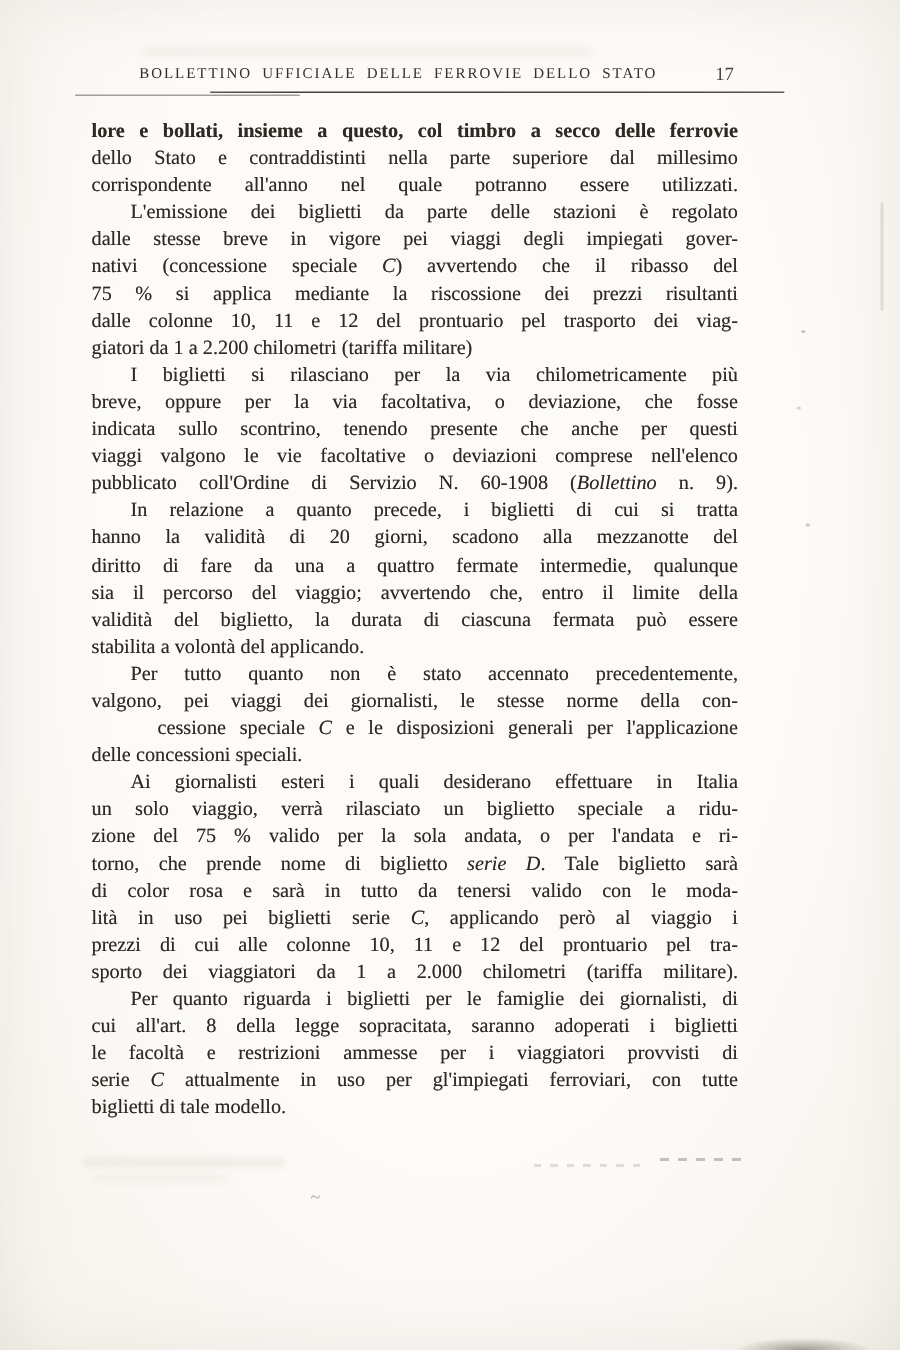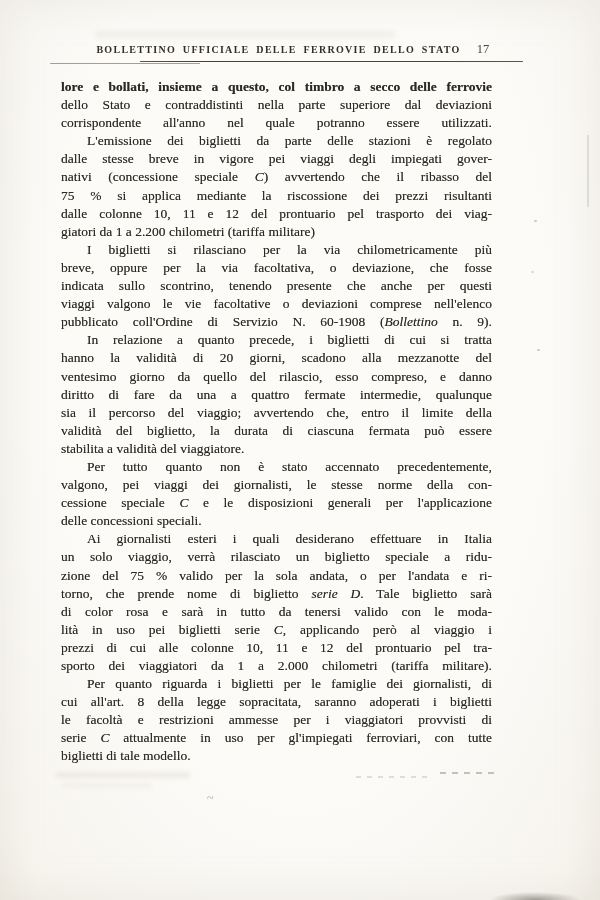--- a/index.html
+++ b/index.html
@@ -12,24 +12,24 @@
     position: relative;
     width: 600px; height: 900px;
     overflow: hidden;
     background:
       radial-gradient(ellipse at 50% 38%, #fcfbf8 55%, #f7f4ee 92%, #f2efe7 100%);
     box-shadow: inset 0 0 45px rgba(190,185,172,0.22);
     color: #2d2a24;
   }
   .running-head {
     position: absolute;
-    left: 63px; top: 44px; width: 431px;
+    left: 50px; top: 44px; width: 431px;
     text-align: center;
     font-size: 10px;
-    font-weight: bold;
+    font-weight: normal;
     letter-spacing: 1.3px;
     word-spacing: 3px;
     color: #332f28;
     white-space: nowrap;
   }
   .folio {
     position: absolute;
     left: 466px; top: 42px; width: 34px;
     text-align: center;
     font-size: 12.5px;
@@ -108,43 +108,42 @@
 
   <div class="running-head">BOLLETTINO UFFICIALE DELLE FERROVIE DELLO STATO</div>
 
   <div class="folio">17</div>
 
   <div class="rule rule-a"></div>
   <div class="rule rule-b"></div>
 
   <div class="text-block">
       <div class="line" style="text-align-last: justify; font-weight: bold;">lore e bollati, insieme a questo, col timbro a secco delle ferrovie</div>
-      <div class="line" style="text-align-last: justify;">dello Stato e contraddistinti nella parte superiore dal deviazioni</div>
+      <div class="line" style="text-align-last: justify;">dello Stato e contraddistinti nella parte superiore dal millesimo</div>
       <div class="line" style="text-align-last: justify;">corrispondente all'anno nel quale potranno essere utilizzati.</div>
       <div class="line indent" style="text-align-last: justify;">L'emissione dei biglietti da parte delle stazioni è regolato</div>
       <div class="line" style="text-align-last: justify;">dalle stesse breve in vigore pei viaggi degli impiegati gover-</div>
       <div class="line" style="text-align-last: justify;">nativi (concessione speciale <i>C</i>) avvertendo che il ribasso del</div>
       <div class="line" style="text-align-last: justify;">75 % si applica mediante la riscossione dei prezzi risultanti</div>
       <div class="line" style="text-align-last: justify;">dalle colonne 10, 11 e 12 del prontuario pel trasporto dei viag-</div>
       <div class="line" style="text-align-last: left;">giatori da 1 a 2.200 chilometri (tariffa militare)</div>
       <div class="line indent" style="text-align-last: justify;">I biglietti si rilasciano per la via chilometricamente più</div>
       <div class="line" style="text-align-last: justify;">breve, oppure per la via facoltativa, o deviazione, che fosse</div>
       <div class="line" style="text-align-last: justify;">indicata sullo scontrino, tenendo presente che anche per questi</div>
       <div class="line" style="text-align-last: justify;">viaggi valgono le vie facoltative o deviazioni comprese nell'elenco</div>
       <div class="line" style="text-align-last: justify;">pubblicato coll'Ordine di Servizio N. 60-1908 (<i>Bollettino</i> n. 9).</div>
       <div class="line indent" style="text-align-last: justify;">In relazione a quanto precede, i biglietti di cui si tratta</div>
       <div class="line" style="text-align-last: justify;">hanno la validità di 20 giorni, scadono alla mezzanotte del</div>
-      <div class="line" style="text-align-last: justify;">ventesimo giorno da quello del rilascio, esso compreso, e danno</div>
       <div class="line" style="text-align-last: justify;">diritto di fare da una a quattro fermate intermedie, qualunque</div>
       <div class="line" style="text-align-last: justify;">sia il percorso del viaggio; avvertendo che, entro il limite della</div>
       <div class="line" style="text-align-last: justify;">validità del biglietto, la durata di ciascuna fermata può essere</div>
-      <div class="line" style="text-align-last: left;">stabilita a validità del viaggiatore.</div>
+      <div class="line" style="text-align-last: left;">stabilita a volontà del applicando.</div>
       <div class="line indent" style="text-align-last: justify;">Per tutto quanto non è stato accennato precedentemente,</div>
       <div class="line" style="text-align-last: justify;">valgono, pei viaggi dei giornalisti, le stesse norme della con-</div>
-      <div class="line" style="text-align-last: justify;">cessione speciale <i>C</i> e le disposizioni generali per l'applicazione</div>
+      <div class="line" style="text-align-last: justify; margin-left: 44px;">cessione speciale <i>C</i> e le disposizioni generali per l'applicazione</div>
       <div class="line" style="text-align-last: left;">delle concessioni speciali.</div>
       <div class="line indent" style="text-align-last: justify;">Ai giornalisti esteri i quali desiderano effettuare in Italia</div>
       <div class="line" style="text-align-last: justify;">un solo viaggio, verrà rilasciato un biglietto speciale a ridu-</div>
       <div class="line" style="text-align-last: justify;">zione del 75 % valido per la sola andata, o per l'andata e ri-</div>
       <div class="line" style="text-align-last: justify;">torno, che prende nome di biglietto <i>serie D</i>. Tale biglietto sarà</div>
       <div class="line" style="text-align-last: justify;">di color rosa e sarà in tutto da tenersi valido con le moda-</div>
       <div class="line" style="text-align-last: justify;">lità in uso pei biglietti serie <i>C</i>, applicando però al viaggio i</div>
       <div class="line" style="text-align-last: justify;">prezzi di cui alle colonne 10, 11 e 12 del prontuario pel tra-</div>
       <div class="line" style="text-align-last: justify;">sporto dei viaggiatori da 1 a 2.000 chilometri (tariffa militare).</div>
       <div class="line indent" style="text-align-last: justify;">Per quanto riguarda i biglietti per le famiglie dei giornalisti, di</div>

